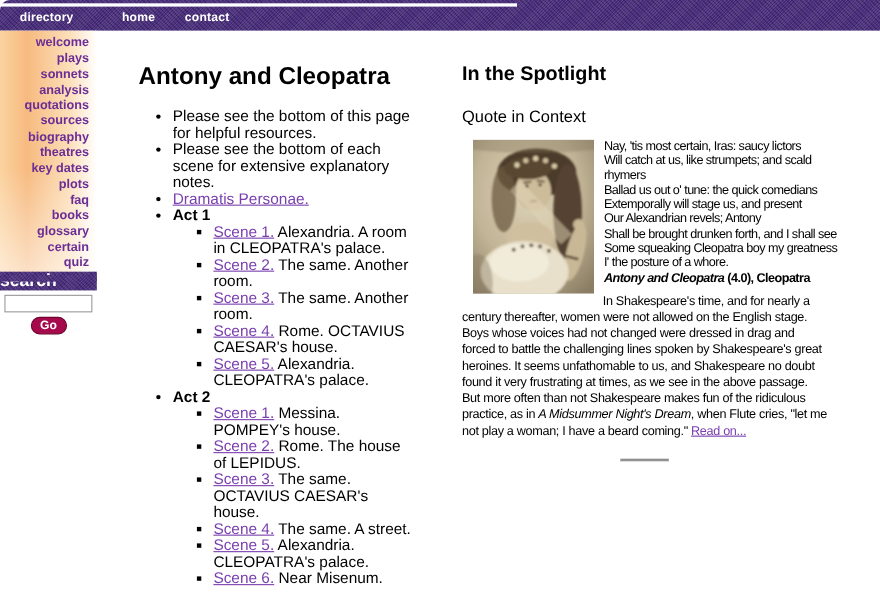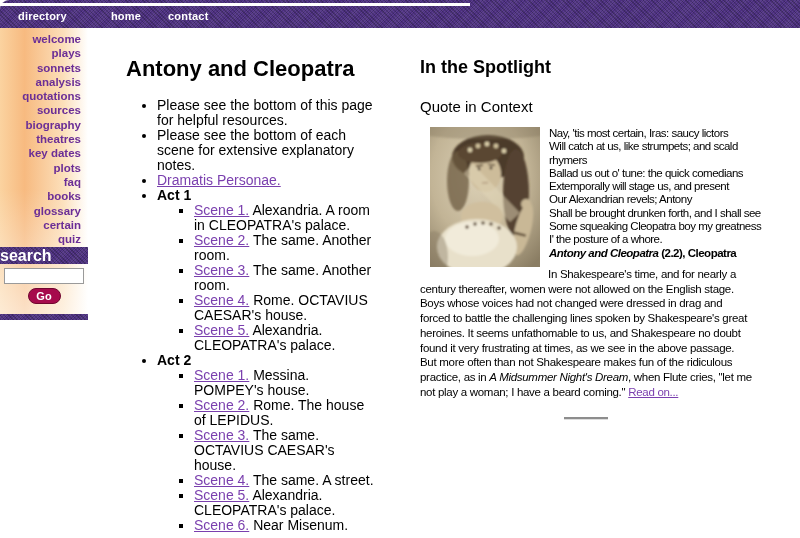--- a/index.html
+++ b/index.html
@@ -16,21 +16,21 @@
   .header{position:absolute;left:0;top:0;width:800px;height:28px;
     border-top-left-radius:9px;box-sizing:border-box;display:flex;align-items:center;padding-top:4px;}
   .header::before{content:"";position:absolute;left:0;top:3px;width:470px;height:3px;background:#fff;}
   .topnav{display:flex;align-items:center;}
   .topnav a{color:#ffffff;font-size:11px;font-weight:bold;text-decoration:none;letter-spacing:.2px;}
   .topnav a:nth-of-type(1){margin-left:18px;}
   .topnav a:nth-of-type(2){margin-left:44px;}
   .topnav a:nth-of-type(3){margin-left:27px;}
 
   
-  .sidebar{position:absolute;left:0;top:28px;width:88px;height:292px;
+  .sidebar{position:absolute;left:0;top:28px;width:88px;height:228px;
     background:
       linear-gradient(to bottom, rgba(255,255,255,0) 55%, rgba(255,255,255,.55) 97%),
       linear-gradient(to right, #fbd3a0 0%, #f7ba80 28%, #fcdfba 72%, #ffffff 100%);}
   .side-nav{padding-top:4px;}
   .side-nav a{display:block;text-align:right;padding-right:7px;font-size:11.5px;font-weight:bold;
     color:#6b2e96;text-decoration:none;line-height:14.3px;white-space:nowrap;}
   .search-bar{height:17px;margin-top:1px;color:#fff;font-size:16px;font-weight:bold;
     text-align:left;line-height:17px;}
   .search-input{display:block;margin:4px auto 0;width:80px;height:16px;border:1px solid #9a9a9a;
     font-size:11px;padding:0 2px;box-sizing:border-box;background:#fff;}
@@ -178,21 +178,21 @@
             <circle cx="53" cy="96" r="1.7" fill="#55422e"></circle>
             <circle cx="61" cy="97" r="1.7" fill="#55422e"></circle>
             <circle cx="69" cy="101" r="1.7" fill="#55422e"></circle>
             <ellipse cx="55" cy="4" rx="70" ry="8" fill="#7e7258" opacity="0.35"></ellipse>
             <ellipse cx="4" cy="130" rx="14" ry="26" fill="#857962" opacity="0.4"></ellipse>
           </g>
         </svg>
       </div>
       <div class="quote-text">
         <span>Nay, 'tis most certain, Iras: saucy lictors</span><br><span>Will catch at us, like strumpets; and scald</span><br><span>rhymers</span><br><span>Ballad us out o' tune: the quick comedians</span><br><span>Extemporally will stage us, and present</span><br><span>Our Alexandrian revels; Antony</span><br><span>Shall be brought drunken forth, and I shall see</span><br><span>Some squeaking Cleopatra boy my greatness</span><br><span>I' the posture of a whore.</span><br>
-        <span class="attribution"><span class="title">Antony and Cleopatra</span><span> (2.2), Cleopatra</span></span>
+        <span class="attribution"><span class="title">Antony and Cleopatra</span><span> (4.0), Cleopatra</span></span>
       </div>
     </div>
 
     <p class="context"><span>In Shakespeare's time, and for nearly a century thereafter, women were not allowed on the English stage. Boys whose voices had not changed were dressed in drag and forced to battle the challenging lines spoken by Shakespeare's great heroines. It seems unfathomable to us, and Shakespeare no doubt found it very frustrating at times, as we see in the above passage. But more often than not Shakespeare makes fun of the ridiculous practice, as in </span><span class="booktitle">A Midsummer Night's Dream</span><span>, when Flute cries, "let me not play a woman; I have a beard coming." </span><a href="#" class="content-link">Read on...</a></p>
 
     <hr class="divider">
   </div>
 
 </div>
 

